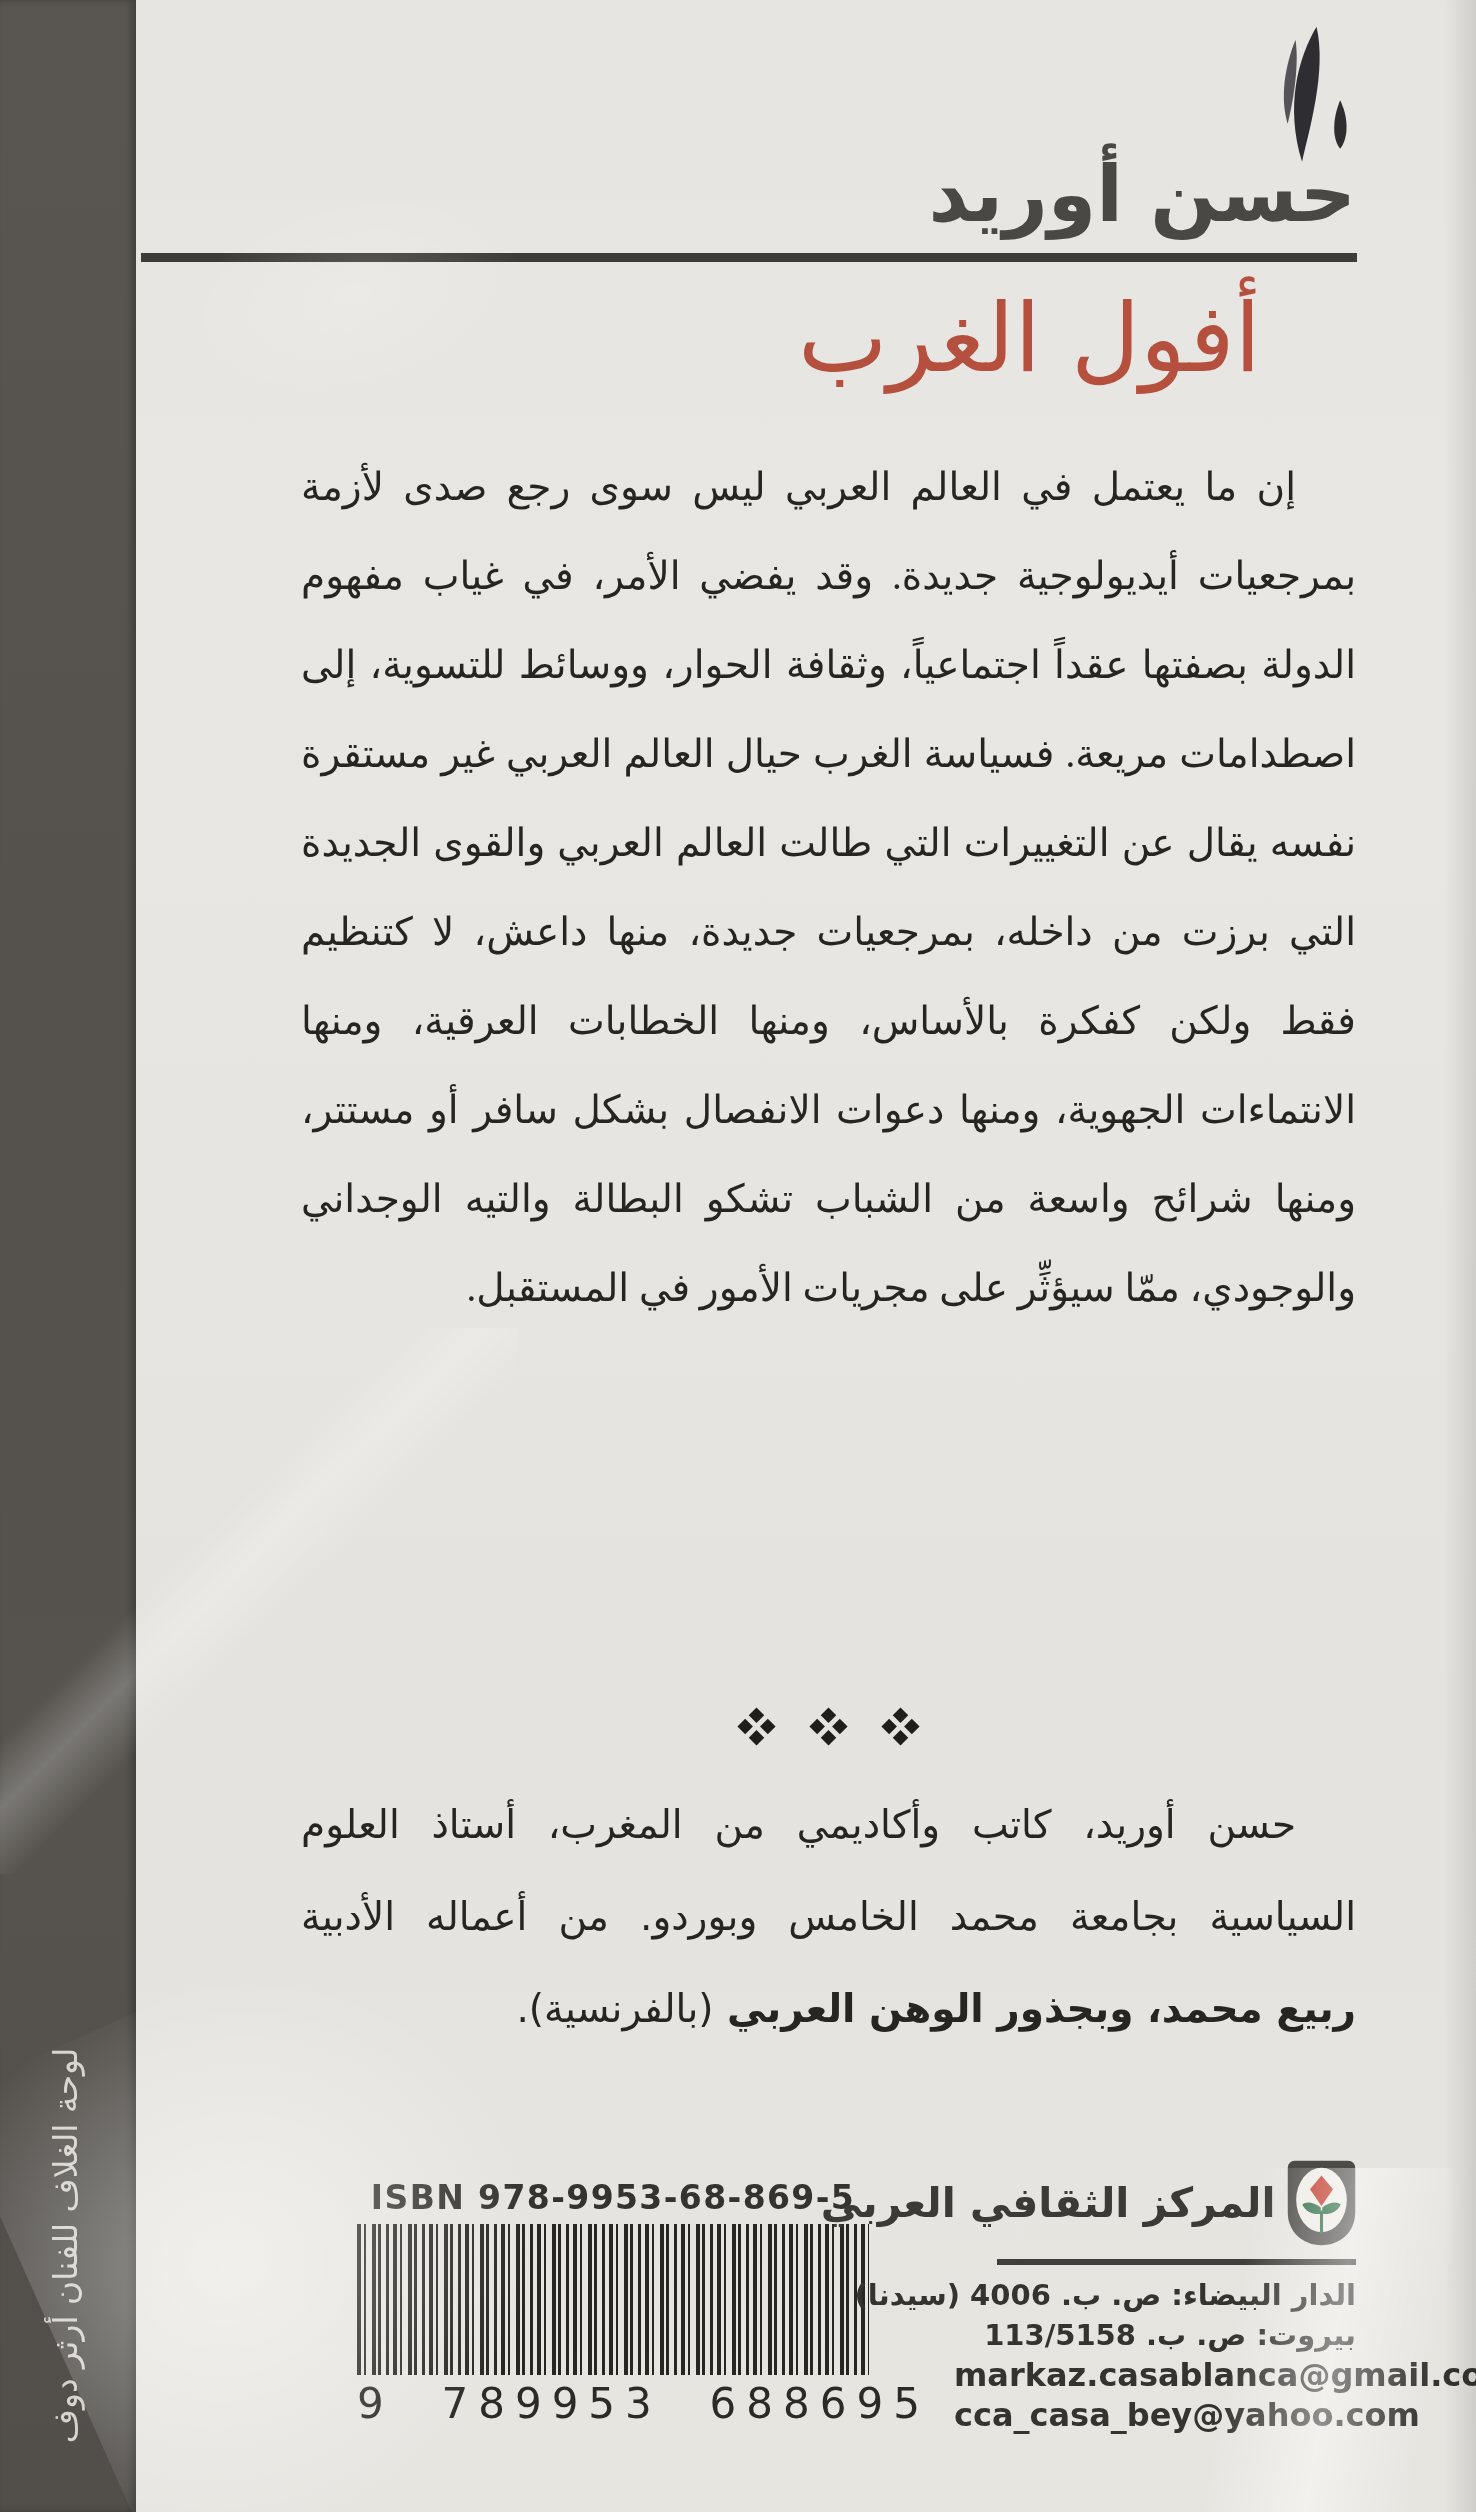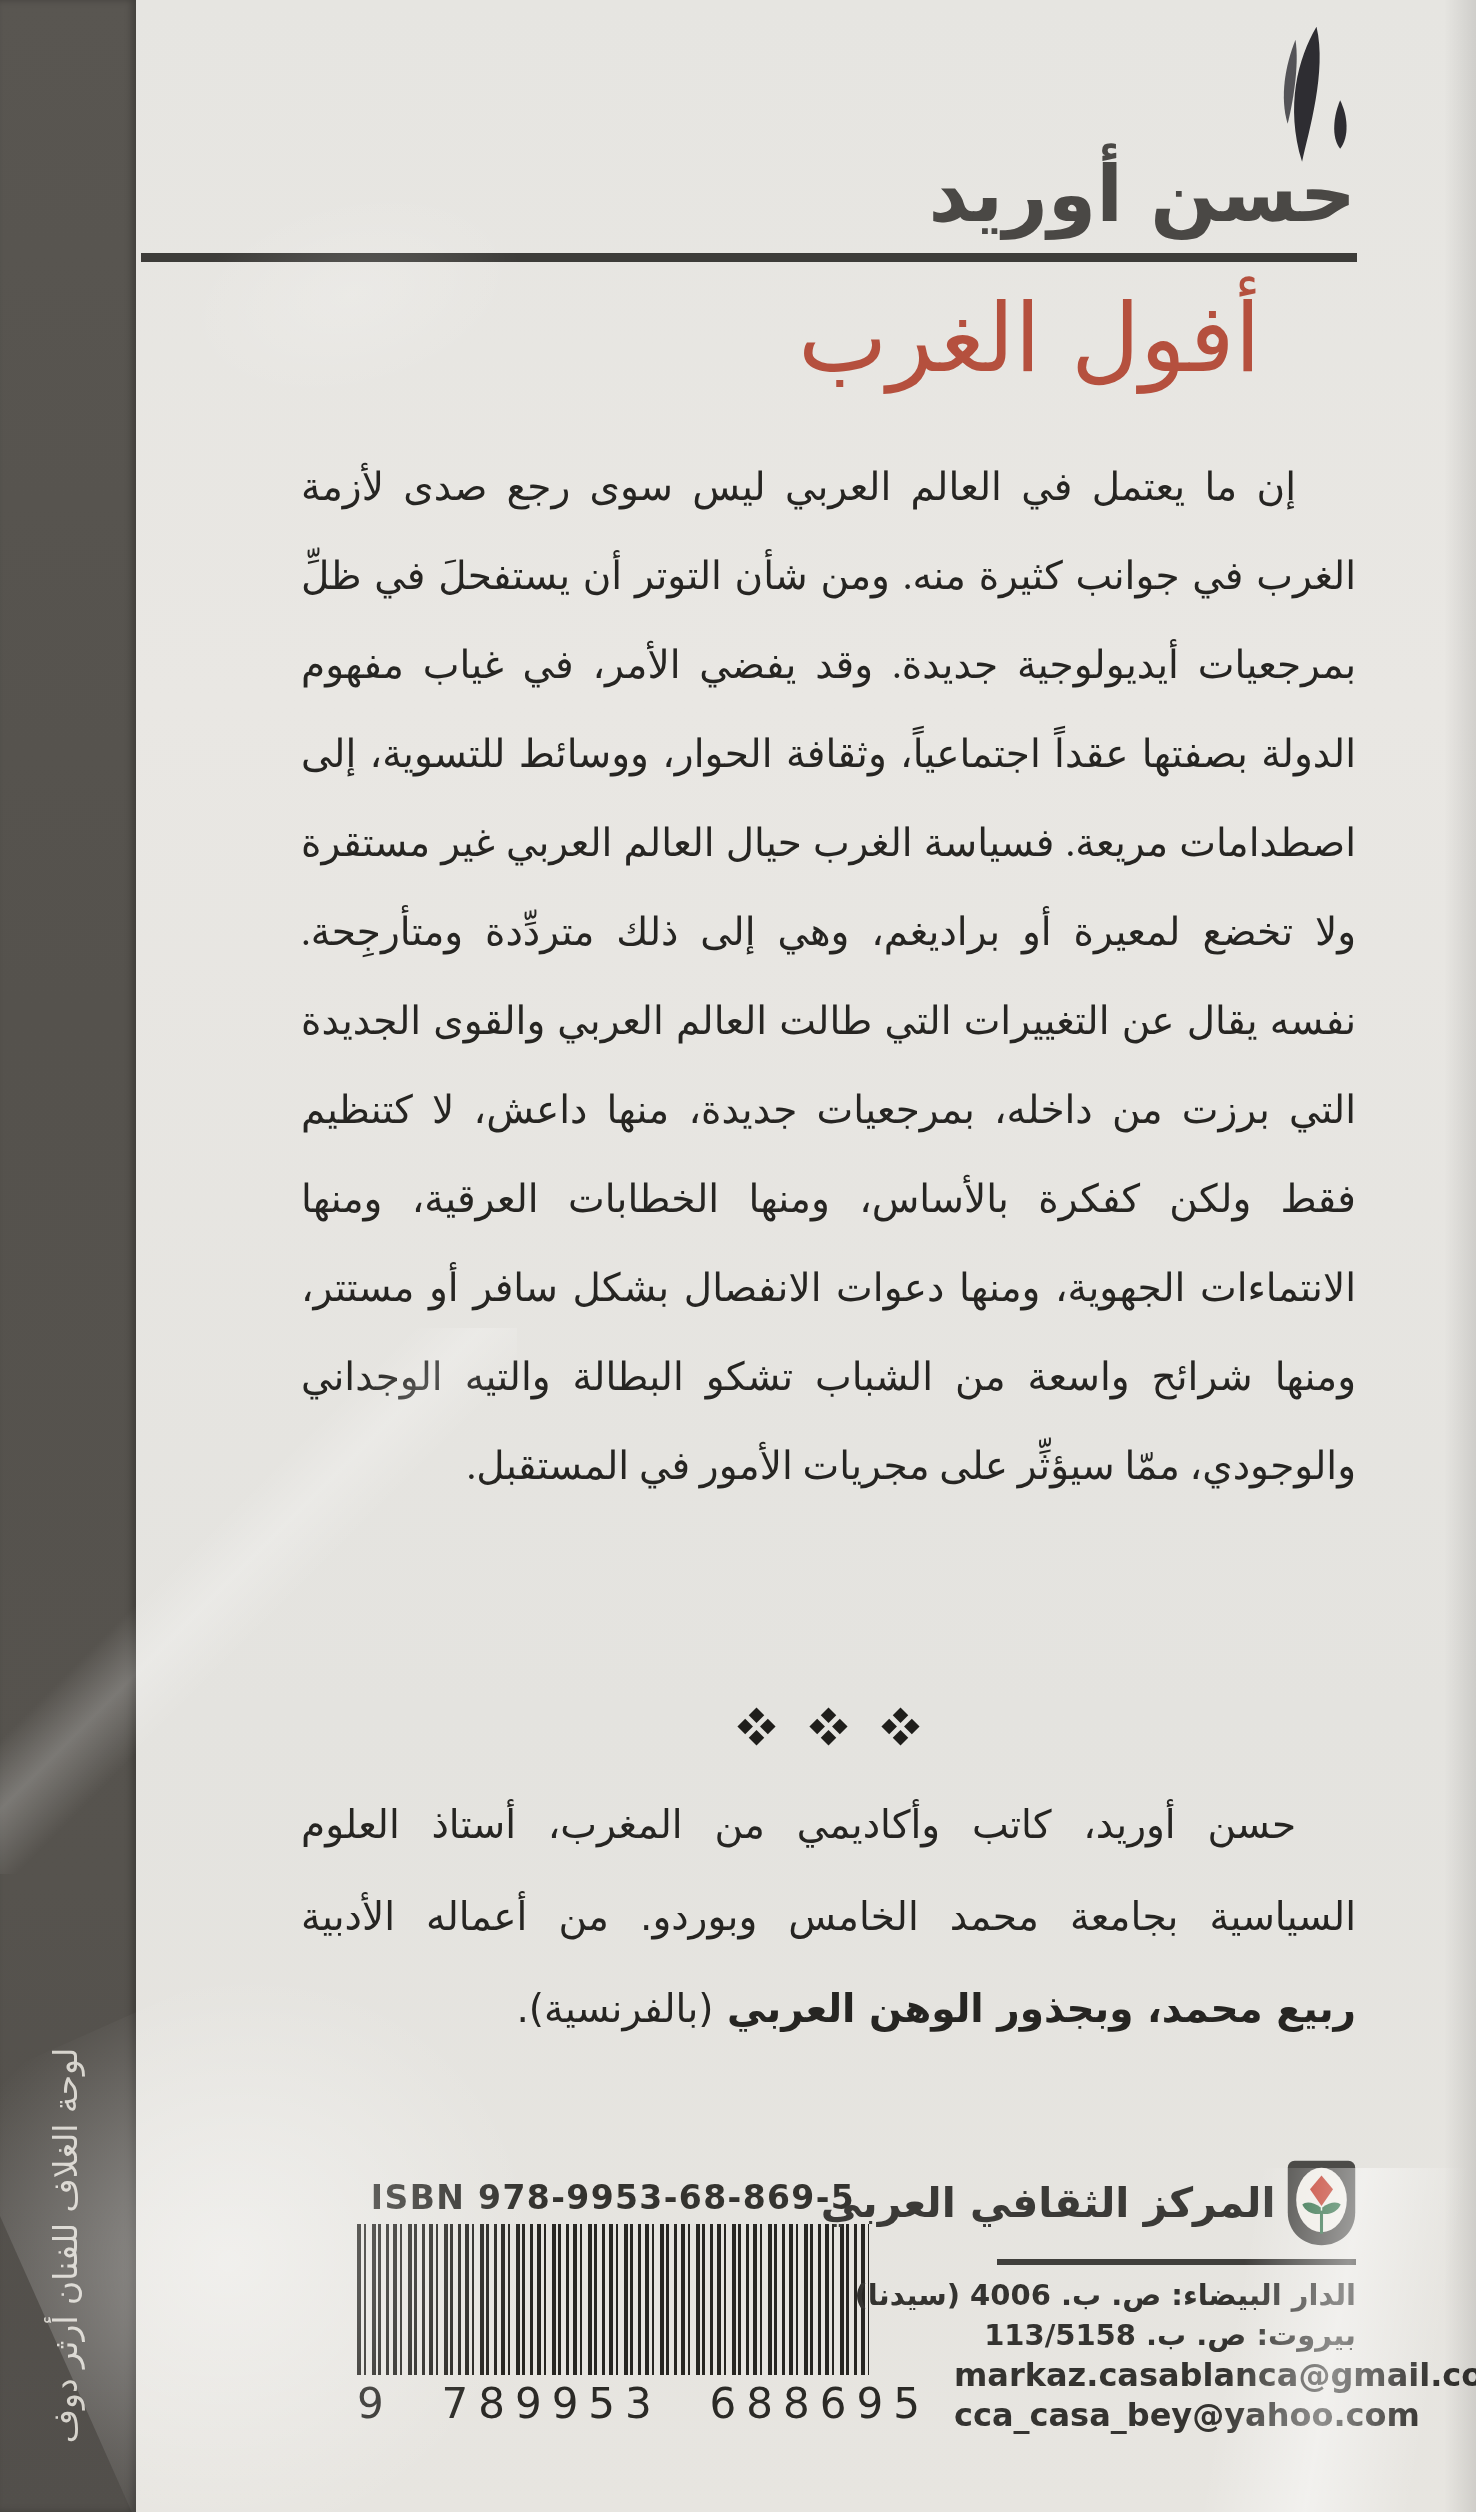--- a/index.html
+++ b/index.html
@@ -121,25 +121,23 @@
   </svg>
 
   <div class="author">حسن أوريد</div>
 
   <div class="rule"></div>
 
   <div class="title">أفول الغرب</div>
 
   <div class="synopsis">
     <div class="syn-line first">إن ما يعتمل في العالم العربي ليس سوى رجع صدى لأزمة</div>
-    <div class="syn-line">الغرب في جوانب كثيرة منه. ومن شأن التوتر أن يستفحلَ في ظلِّ</div>
     <div class="syn-line">بمرجعيات أيديولوجية جديدة. وقد يفضي الأمر، في غياب مفهوم</div>
     <div class="syn-line">الدولة بصفتها عقداً اجتماعياً، وثقافة الحوار، ووسائط للتسوية، إلى</div>
     <div class="syn-line">اصطدامات مريعة. فسياسة الغرب حيال العالم العربي غير مستقرة</div>
-    <div class="syn-line">ولا تخضع لمعيرة أو براديغم، وهي إلى ذلك متردِّدة ومتأرجِحة.</div>
     <div class="syn-line">نفسه يقال عن التغييرات التي طالت العالم العربي والقوى الجديدة</div>
     <div class="syn-line">التي برزت من داخله، بمرجعيات جديدة، منها داعش، لا كتنظيم</div>
     <div class="syn-line">فقط ولكن كفكرة بالأساس، ومنها الخطابات العرقية، ومنها</div>
     <div class="syn-line">الانتماءات الجهوية، ومنها دعوات الانفصال بشكل سافر أو مستتر،</div>
     <div class="syn-line">ومنها شرائح واسعة من الشباب تشكو البطالة والتيه الوجداني</div>
     <div class="syn-line last">والوجودي، ممّا سيؤثِّر على مجريات الأمور في المستقبل.</div>
   </div>
 
   <div class="ornaments">
     <span class="dia">

